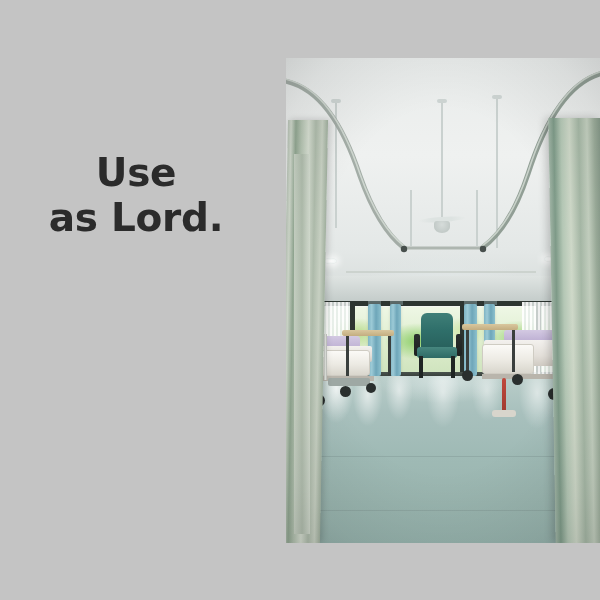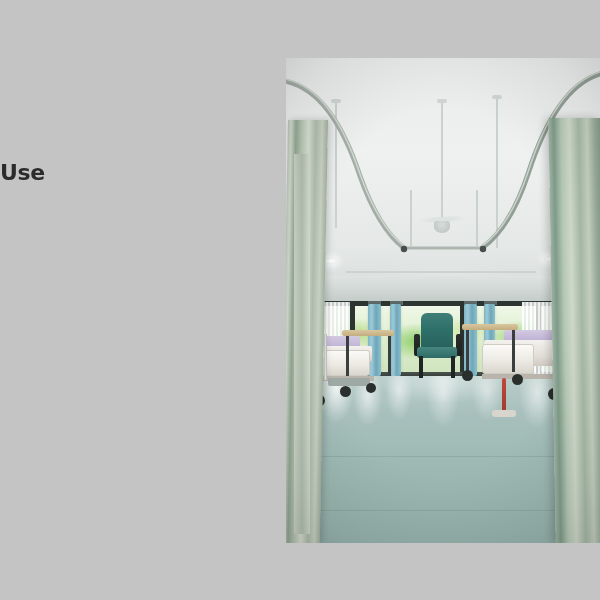--- a/index.html
+++ b/index.html
@@ -13,23 +13,24 @@
     position:relative;
     width:600px; height:600px;
     background:#c4c4c4;
   }
 
   
   #quote-block {
     position:absolute;
     left:0; top:150px;
     width:272px;
+    text-align:center;
     color:#2b2b2b;
     font-weight:700;
-    font-size:22px;
+    font-size:39px;
     line-height:45px;
     letter-spacing:-0.3px;
     font-family:"DejaVu Sans", sans-serif;
   }
   #quote-block .qline { display:block; white-space:nowrap; }
 
   
   #photo {
     position:absolute;
     left:286px; top:58px;
@@ -221,20 +222,21 @@
     pointer-events:none;
   }
 </style>
 </head>
 <body>
 
 <div id="canvas">
 
   <div id="quote-block">
     <span class="qline">Use</span>
+    <span class="qline">as Lord.</span>
   </div>
 
   <div id="photo">
 
     <div class="layer ceiling"></div>
     <div class="layer soffit"></div>
 
     <div class="layer downlight" style="left:38px; top:200px;"></div>
     <div class="layer downlight" style="left:258px; top:198px;"></div>
 

